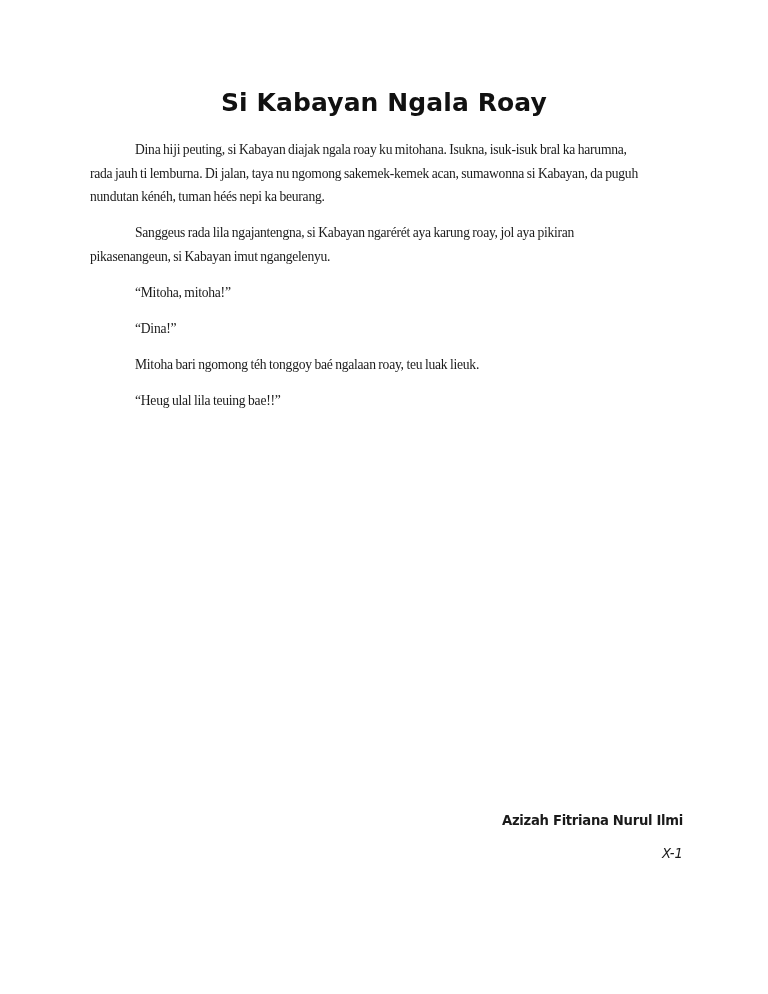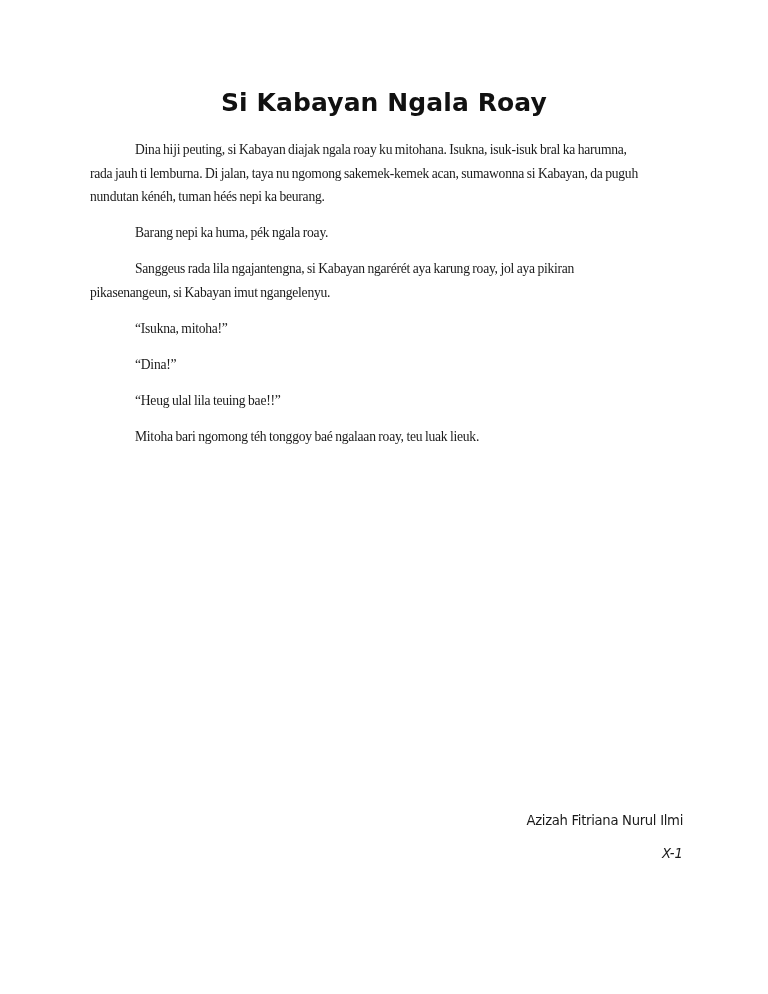--- a/index.html
+++ b/index.html
@@ -49,41 +49,41 @@
       white-space: normal;
       font-family: Liberation Serif, serif;
     }
     .signature {
       position: absolute;
       right: 85px;
       top: 813px;
       font-size: 13.2px;
       letter-spacing: -0.3px;
       text-align: right;
+      font-weight: bold;
     }
     .class-label {
       position: absolute;
       right: 85px;
       top: 846px;
       font-size: 13.2px;
       text-align: right;
       font-style: italic;
     }
   </style>
 </head>
 <body>
 
 <div class="page">
   <div class="title">Si Kabayan Ngala Roay</div>
 
   <div class="body">
     <p class="para">Dina hiji peuting, si Kabayan diajak ngala roay ku mitohana. Isukna, isuk-isuk bral ka harumna, rada jauh ti lemburna. Di jalan, taya nu  ngomong sakemek-kemek acan, sumawonna si Kabayan, da puguh nundutan kénéh, tuman héés nepi ka beurang.</p>
-    <p class="para">Barang nepi ka huma, pék ngala roay.</p>
     <p class="para">Sanggeus rada lila ngajantengna, si Kabayan ngarérét aya karung roay, jol aya pikiran pikasenangeun, si Kabayan imut ngangelenyu.</p>
-    <p class="para">“Isukna, mitoha!”</p>
+    <p class="para">“Mitoha, mitoha!”</p>
     <p class="para">“Dina!”</p>
+    <p class="para">Mitoha bari ngomong téh tonggoy baé ngalaan roay, teu luak lieuk.</p>
     <p class="para">“Heug ulal lila teuing bae!!”</p>
-    <p class="para">Mitoha bari ngomong téh tonggoy baé ngalaan roay, teu luak lieuk.</p>
   </div>
 
   <div class="signature">Azizah Fitriana Nurul Ilmi</div>
   <div class="class-label">X-1</div>
 </div>
 
 </body></html>

